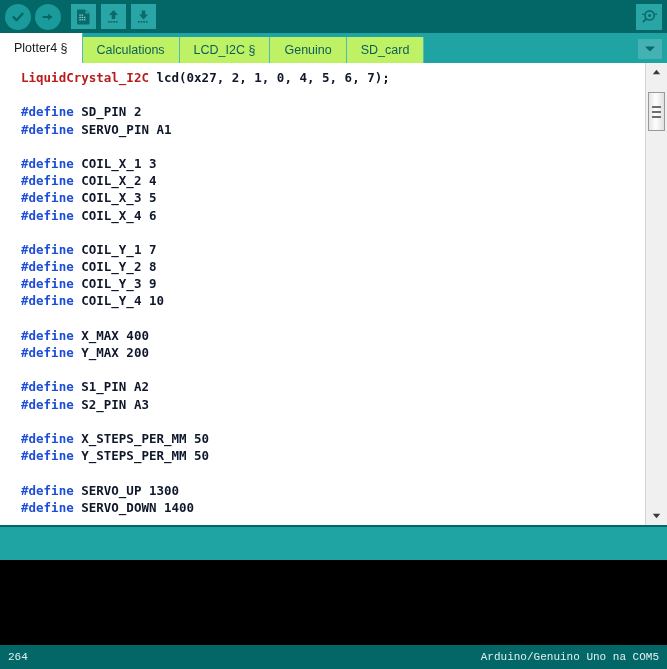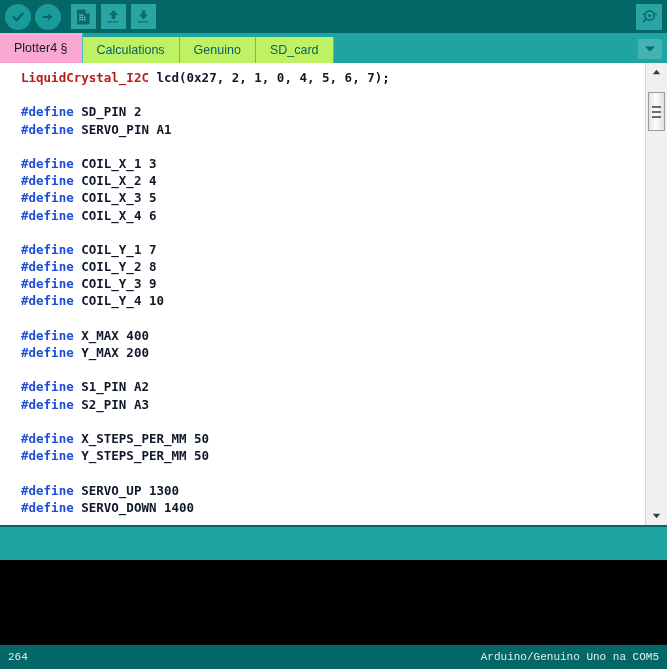--- a/index.html
+++ b/index.html
@@ -79,21 +79,21 @@
     justify-content: center;
     font-size: 12.5px;
     color: #0b5e5e;
     background: #bef264;
     border-right: 1px solid #4fbaba;
     cursor: pointer;
     white-space: nowrap;
     box-sizing: border-box;
   }
   .tab.active {
-    background: #f9a8d4;
+    background: #ffffff;
     color: #1a1a1a;
     height: 30px;
   }
   .tab-spacer { flex: 1; }
   .tab-menu-btn {
     width: 24px; height: 20px;
     margin: 0 5px 4px 0;
     background: #44b2b2;
     display: flex;
     align-items: center;
@@ -260,20 +260,23 @@
   </div>
 
   <div class="tabbar">
     <div class="tab active">
         <span>Plotter4 §</span>
       </div>
     <div class="tab">
         <span>Calculations</span>
       </div>
     <div class="tab">
+        <span>LCD_I2C §</span>
+      </div>
+    <div class="tab">
         <span>Genuino</span>
       </div>
     <div class="tab">
         <span>SD_card</span>
       </div>
     <div class="tab-spacer"></div>
     <div class="tab-menu-btn">
       <svg width="12" height="8" viewBox="0 0 12 8">
         <path d="M1 1.5 L6 6.5 L11 1.5 Z" fill="#0b6b6b"></path>
       </svg>

